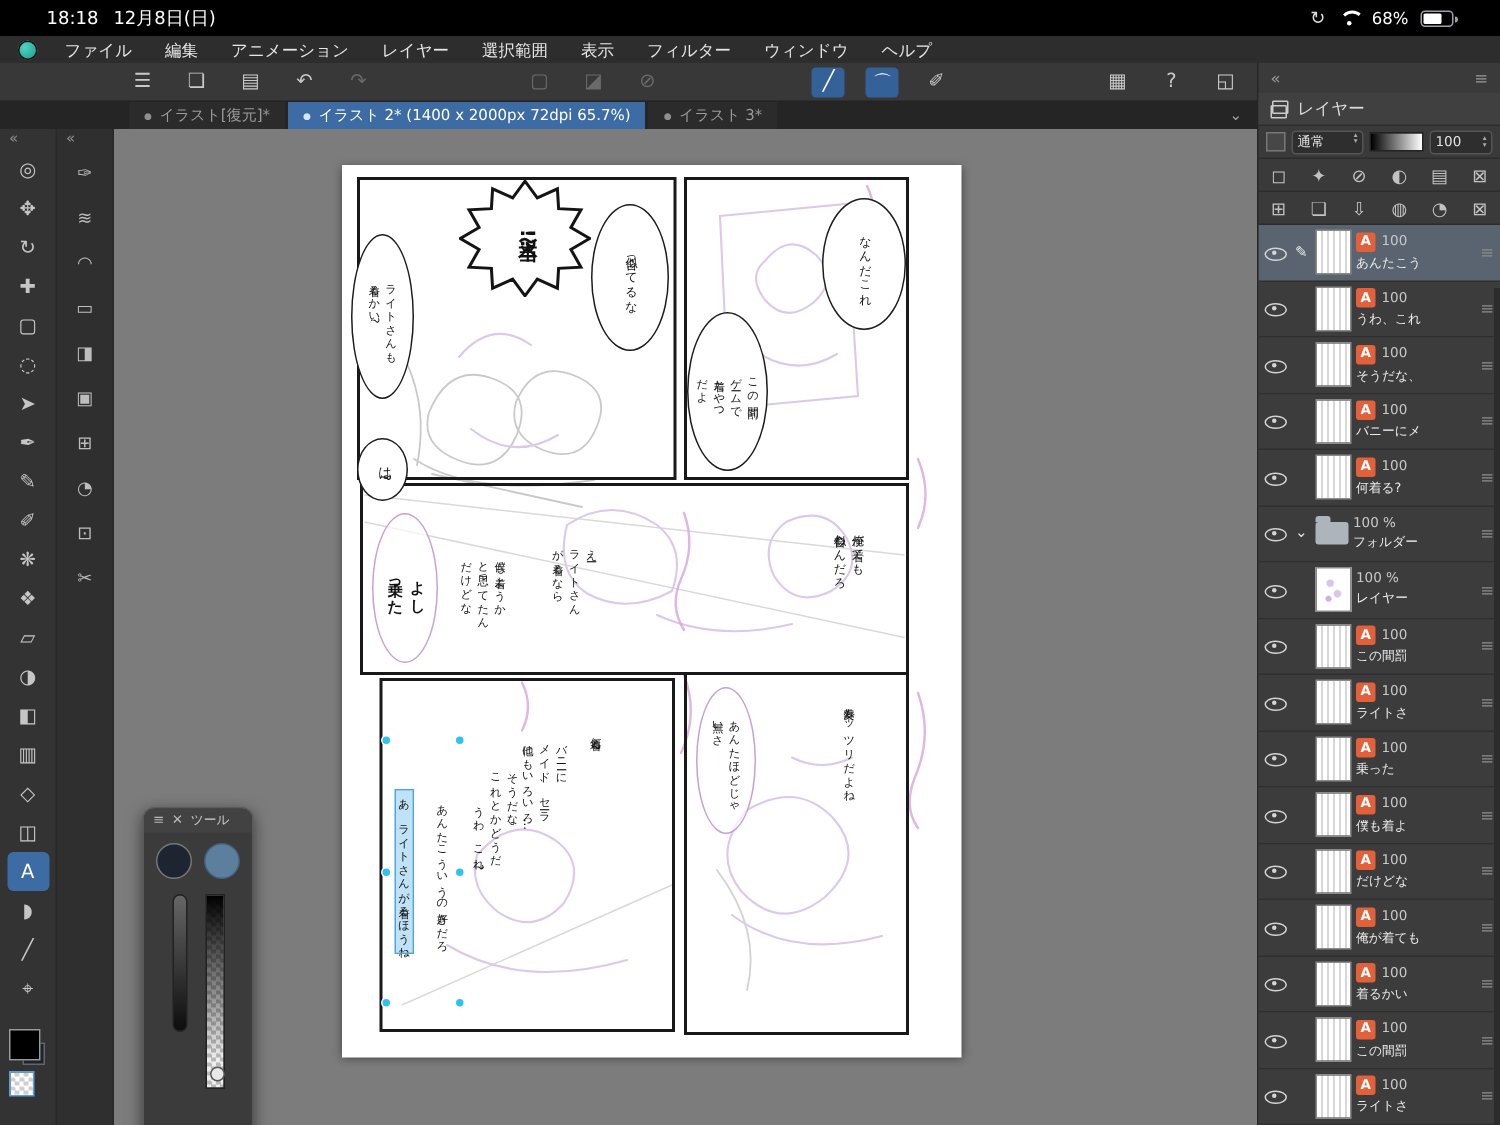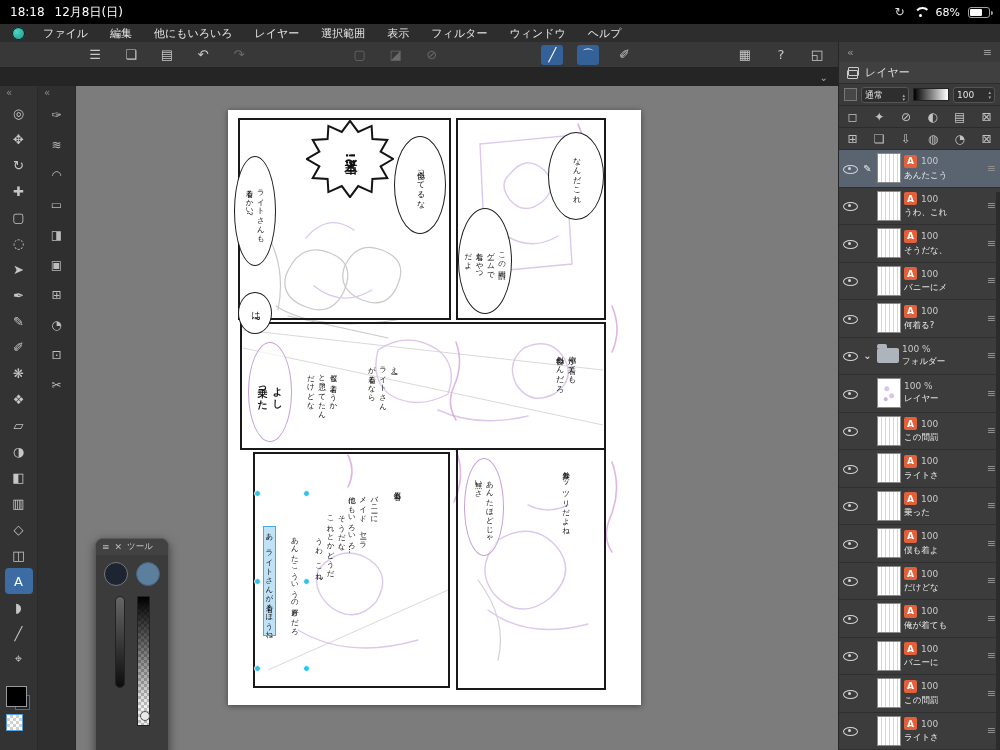--- a/index.html
+++ b/index.html
@@ -1,21 +1,21 @@
 <!DOCTYPE html>
 <html><head>
 <meta charset="utf-8">
 <style>
 *{margin:0;padding:0;box-sizing:border-box;font-family:"DejaVu Sans",sans-serif}
 html,body{background:#000}
 #app{position:relative;width:1000px;height:750px;background:#7c7c7c;overflow:hidden}
 
 
 .statusbar{position:absolute;top:0;left:0;right:0;height:24px;background:#000;color:#fff;
- display:flex;align-items:center;justify-content:space-between;padding:0 10px;font-size:12px;z-index:50}
+ display:flex;align-items:center;justify-content:space-between;padding:0 31px;font-size:12px;z-index:50}
 .sb-left{display:flex;gap:10px;align-items:center}
 .sb-right{display:flex;gap:8px;align-items:center;font-size:11px}
 .sb-icon{font-size:12px;color:#ddd}
 .wifi{width:15px;height:11px;position:relative;display:inline-block}
 .wifi::before{content:"";position:absolute;left:1px;top:0;width:13px;height:13px;border:2px solid #fff;border-radius:50%;
  clip-path:polygon(0 0,100% 0,50% 55%)}
 .wifi::after{content:"";position:absolute;left:6px;top:7px;width:3px;height:3px;border-radius:50%;background:#fff}
 .batt{width:22px;height:11px;border:1px solid #9aa3ab;border-radius:3px;position:relative;display:inline-block}
 .batt::before{content:"";position:absolute;left:1px;top:1px;bottom:1px;width:60%;background:#fff;border-radius:1px}
 .batt::after{content:"";position:absolute;right:-4px;top:3px;width:2.5px;height:4px;background:#9aa3ab;border-radius:0 2px 2px 0}
@@ -96,21 +96,21 @@
 
 .layers{position:absolute;top:42px;right:0;bottom:0;width:162px;background:#3a3a3a;border-left:1px solid #262626;
  display:flex;flex-direction:column;z-index:45}
 .lp-mini{height:20px;display:flex;align-items:center;justify-content:space-between;padding:0 8px;color:#999;font-size:11px}
 .lp-title{height:22px;display:flex;align-items:center;gap:6px;padding:0 8px;color:#ddd;font-size:11px;background:#404040;border-bottom:1px solid #2c2c2c}
 .stack{width:12px;height:12px;position:relative}
 .stack::before,.stack::after{content:"";position:absolute;width:9px;height:7px;border:1px solid #ccc;border-radius:1px}
 .stack::before{left:0;bottom:0}.stack::after{right:0;top:0}
 .lp-blend{height:22px;display:flex;align-items:center;gap:4px;padding:0 5px;border-bottom:1px solid #2c2c2c}
 .sq{width:13px;height:13px;border:1px solid #777;background:#474747}
-.blend-select{width:48px;height:16px;background:#2e2e2e;border:1px solid #555;border-radius:3px;display:flex;align-items:flex-end;
+.blend-select{width:48px;height:16px;background:#2e2e2e;border:1px solid #555;border-radius:3px;display:flex;align-items:flex-start;
  justify-content:space-between;padding:0 3px;font-size:9px;color:#e2e2e2}
 .grad{width:36px;height:13px;border:1px solid #222;background:linear-gradient(90deg,#000,#fff)}
 .opac{flex:1;height:16px;background:#2e2e2e;border:1px solid #555;border-radius:3px;display:flex;align-items:center;
  justify-content:space-between;padding:0 3px;font-size:9px;color:#e2e2e2}
 .spin{display:flex;flex-direction:column;font-size:5px;line-height:.9;color:#aaa}
 .lp-icons{height:22px;display:flex;align-items:center;justify-content:space-around;border-bottom:1px solid #2c2c2c;color:#c2c2c2;font-size:12px}
 .lp-ic{width:18px;text-align:center}
 .lp-list{flex:1;overflow:hidden;position:relative;background:#383838}
 .lrow{height:37.5px;display:flex;align-items:center;gap:3px;padding:0 4px;border-bottom:1px solid #2f2f2f;background:#3c3c3c}
 .lrow.sel{background:#5a6370}
@@ -149,21 +149,21 @@
       <span>68%</span>
       <span class="batt"></span>
     </div>
   </div>
 
   <div class="menubar">
     <span class="logo"></span>
     <div class="menu-items">
         <span class="menu-item">ファイル</span>
         <span class="menu-item">編集</span>
-        <span class="menu-item">他にもいろいろ</span>
+        <span class="menu-item">アニメーション</span>
         <span class="menu-item">レイヤー</span>
         <span class="menu-item">選択範囲</span>
         <span class="menu-item">表示</span>
         <span class="menu-item">フィルター</span>
         <span class="menu-item">ウィンドウ</span>
         <span class="menu-item">ヘルプ</span>
       </div>
   </div>
 
   <div class="cmdbar">
@@ -180,20 +180,34 @@
       <span class="cmd-btn active">╱</span>
       <span class="cmd-btn active">⌒</span>
       <span class="cmd-btn">✐</span>
       <span class="cmd-gap"></span>
       <span class="cmd-btn">▦</span>
       <span class="cmd-btn">?</span>
       <span class="cmd-btn">◱</span>
     </div>
 
   <div class="tabbar">
+    <div class="tabs">
+        <div class="tab">
+          <span class="dot">●</span>
+          <span class="tlabel">イラスト[復元]*</span>
+        </div>
+        <div class="tab active">
+          <span class="dot">●</span>
+          <span class="tlabel">イラスト 2* (1400 x 2000px 72dpi 65.7%)</span>
+        </div>
+        <div class="tab">
+          <span class="dot">●</span>
+          <span class="tlabel">イラスト 3*</span>
+        </div>
+      </div>
     <span class="tab-chev">⌄</span>
   </div>
 
   <div class="toolrail">
     <div class="rail-head">«</div>
     <div class="rail-items">
         <div class="rail-btn">◎</div>
         <div class="rail-btn">✥</div>
         <div class="rail-btn">↻</div>
         <div class="rail-btn">✚</div>
@@ -593,21 +607,21 @@
         </div>
         <div class="lrow">
           <span class="eye"></span>
           <span class="midslot"></span>
           <span class="thumb ttext"></span>
           <div class="lmeta">
             <div class="ltop">
               <span class="abadge">A</span>
               <span class="lop">100</span>
             </div>
-            <div class="lname">バニーに</div>
+            <div class="lname">着るかい</div>
           </div>
           <span class="ldrag">≡</span>
         </div>
         <div class="lrow">
           <span class="eye"></span>
           <span class="midslot"></span>
           <span class="thumb ttext"></span>
           <div class="lmeta">
             <div class="ltop">
               <span class="abadge">A</span>

